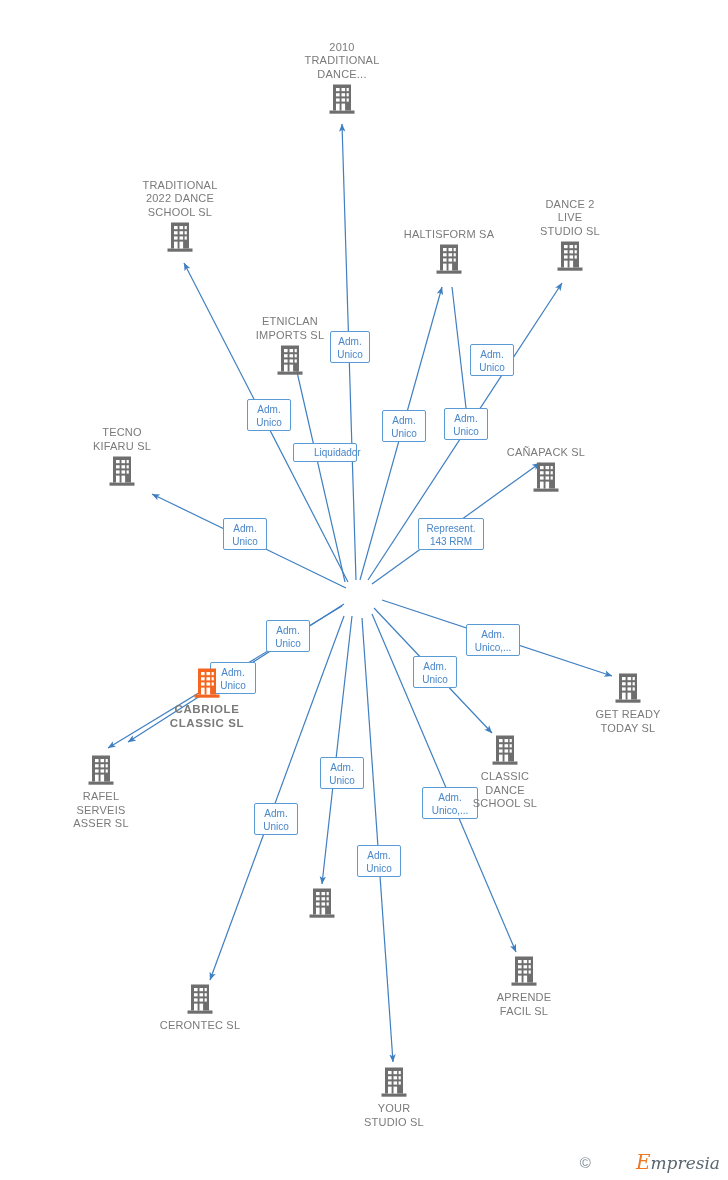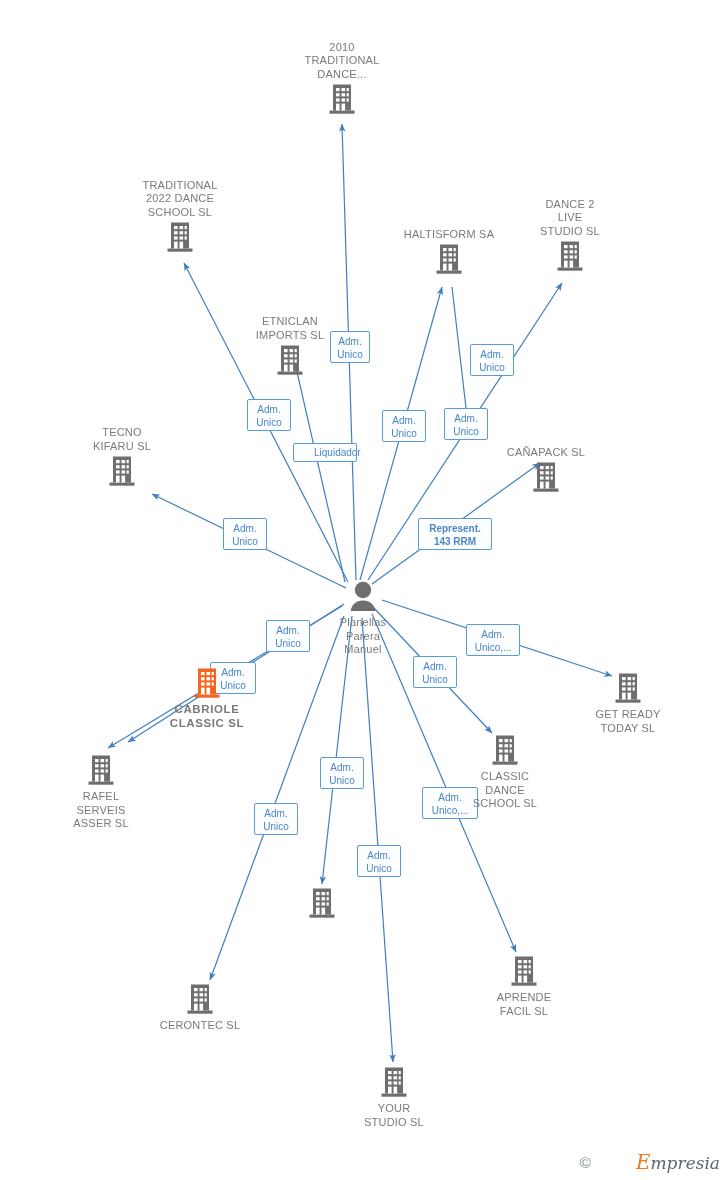--- a/index.html
+++ b/index.html
@@ -143,21 +143,21 @@
 Unico</div>
       <div class="reltag" style="left: 247px; top: 399px; width: 44px; height: 32px;">Adm.
 Unico</div>
       <div class="reltag" style="left: 382px; top: 410px; width: 44px; height: 32px;">Adm.
 Unico</div>
       <div class="reltag" style="left: 444px; top: 408px; width: 44px; height: 32px;">Adm.
 Unico</div>
       <div class="reltag single" style="left: 293px; top: 443px; width: 64px; height: 19px;">Liquidador</div>
       <div class="reltag" style="left: 223px; top: 518px; width: 44px; height: 32px;">Adm.
 Unico</div>
-      <div class="reltag" style="left: 418px; top: 518px; width: 74px; height: 32px; font-weight: bold;">Represent.
+      <div class="reltag" style="left: 418px; top: 518px; width: 66px; height: 32px;">Represent.
 143 RRM</div>
       <div class="reltag" style="left: 266px; top: 620px; width: 44px; height: 32px;">Adm.
 Unico</div>
       <div class="reltag" style="left: 466px; top: 624px; width: 54px; height: 32px;">Adm.
 Unico,...</div>
       <div class="reltag" style="left: 210px; top: 662px; width: 46px; height: 32px;">Adm.
 Unico</div>
       <div class="reltag" style="left: 413px; top: 656px; width: 44px; height: 32px;">Adm.
 Unico</div>
       <div class="reltag" style="left: 320px; top: 757px; width: 44px; height: 32px;">Adm.
@@ -480,30 +480,19 @@
               <rect x="18.6" y="15.4" width="2.2" height="3.2"></rect>
               <rect x="8" y="20.6" width="3.6" height="6.9"></rect>
               <rect x="13.5" y="20.6" width="3.6" height="6.9"></rect>
             </g>
           </svg></span>
         <span class="caption">YOUR
 STUDIO  SL</span>
       </div>
     </div>
 
-  <div class="node person" id="center-node" style="left:363px; top:581px;">
-    <span class="glyph">
-      <svg width="34" height="32" viewBox="0 0 34 32" aria-hidden="true">
-        <circle cx="17" cy="9" r="8.2" fill="#6e6e6e"></circle>
-        <path d="M17 19.5c-7.2 0-11.6 4.2-12.3 10.6h24.6C28.6 23.7 24.2 19.5 17 19.5z" fill="#6e6e6e"></path>
-      </svg>
-    </span>
-    <span class="caption">Planellas
-Parera
-Manuel</span>
-  </div>
 
   <div class="watermark">
     <span class="cmark">©</span>
     <span class="brand"><span class="e">E</span><span>mpresia</span></span>
   </div>
 
 </div>
 
 </body></html>

